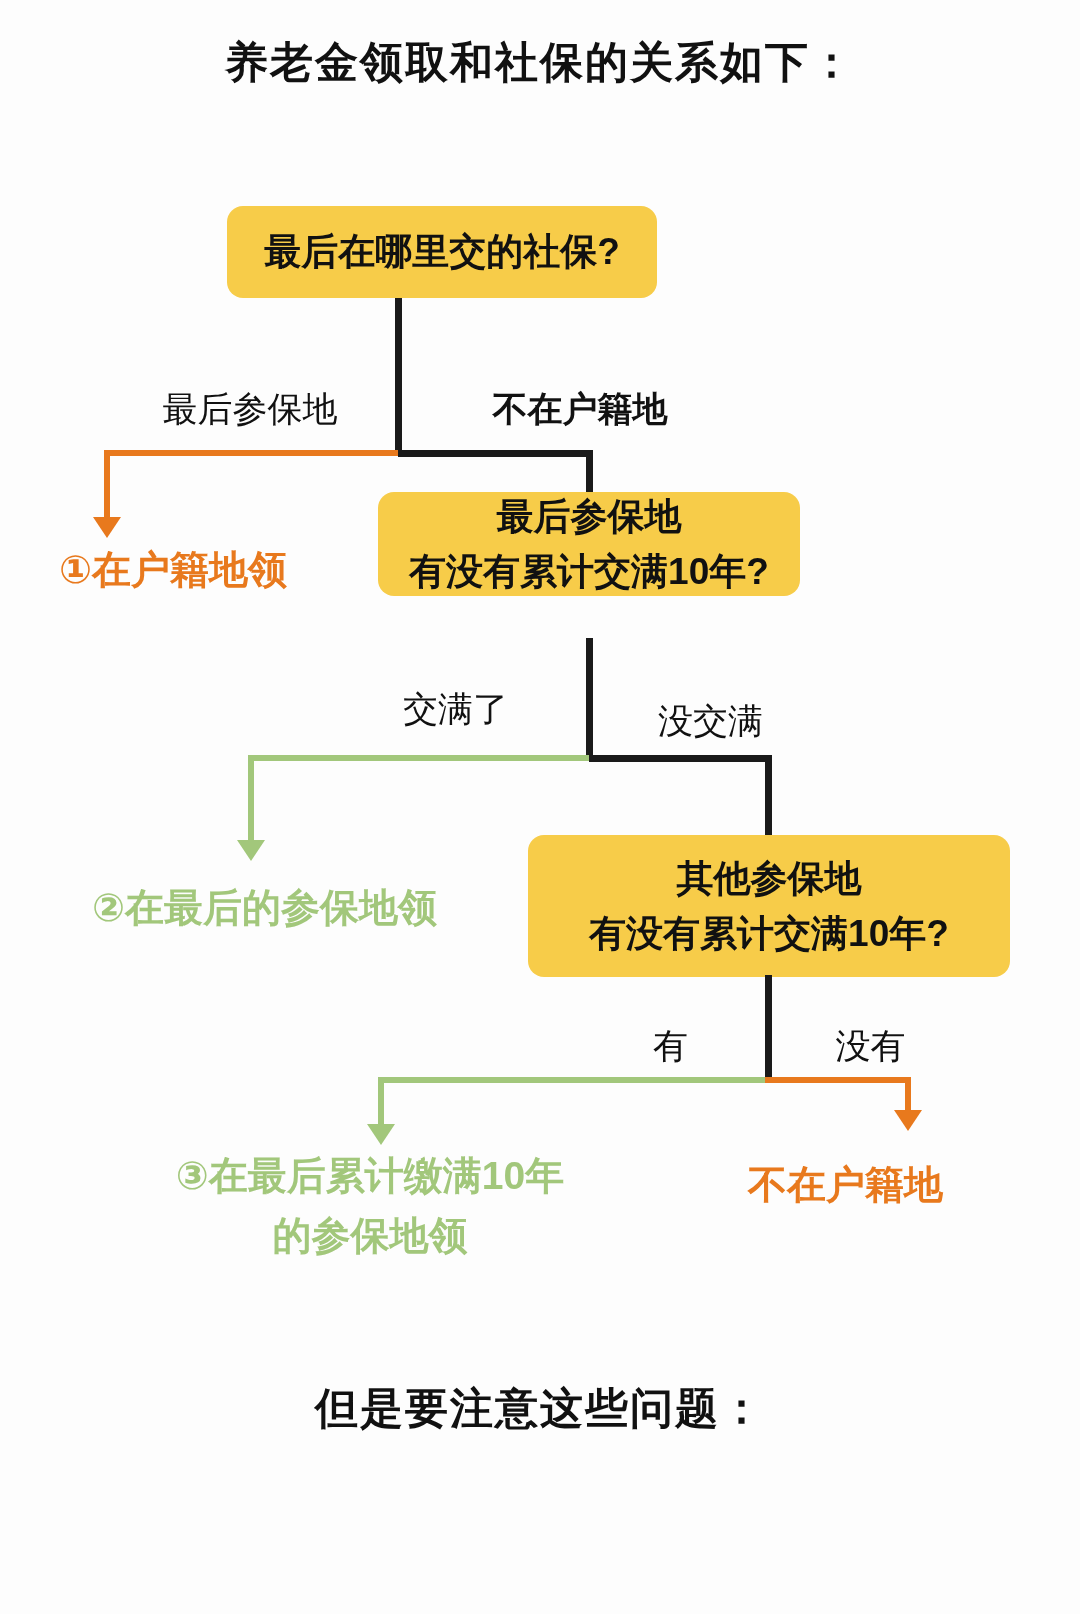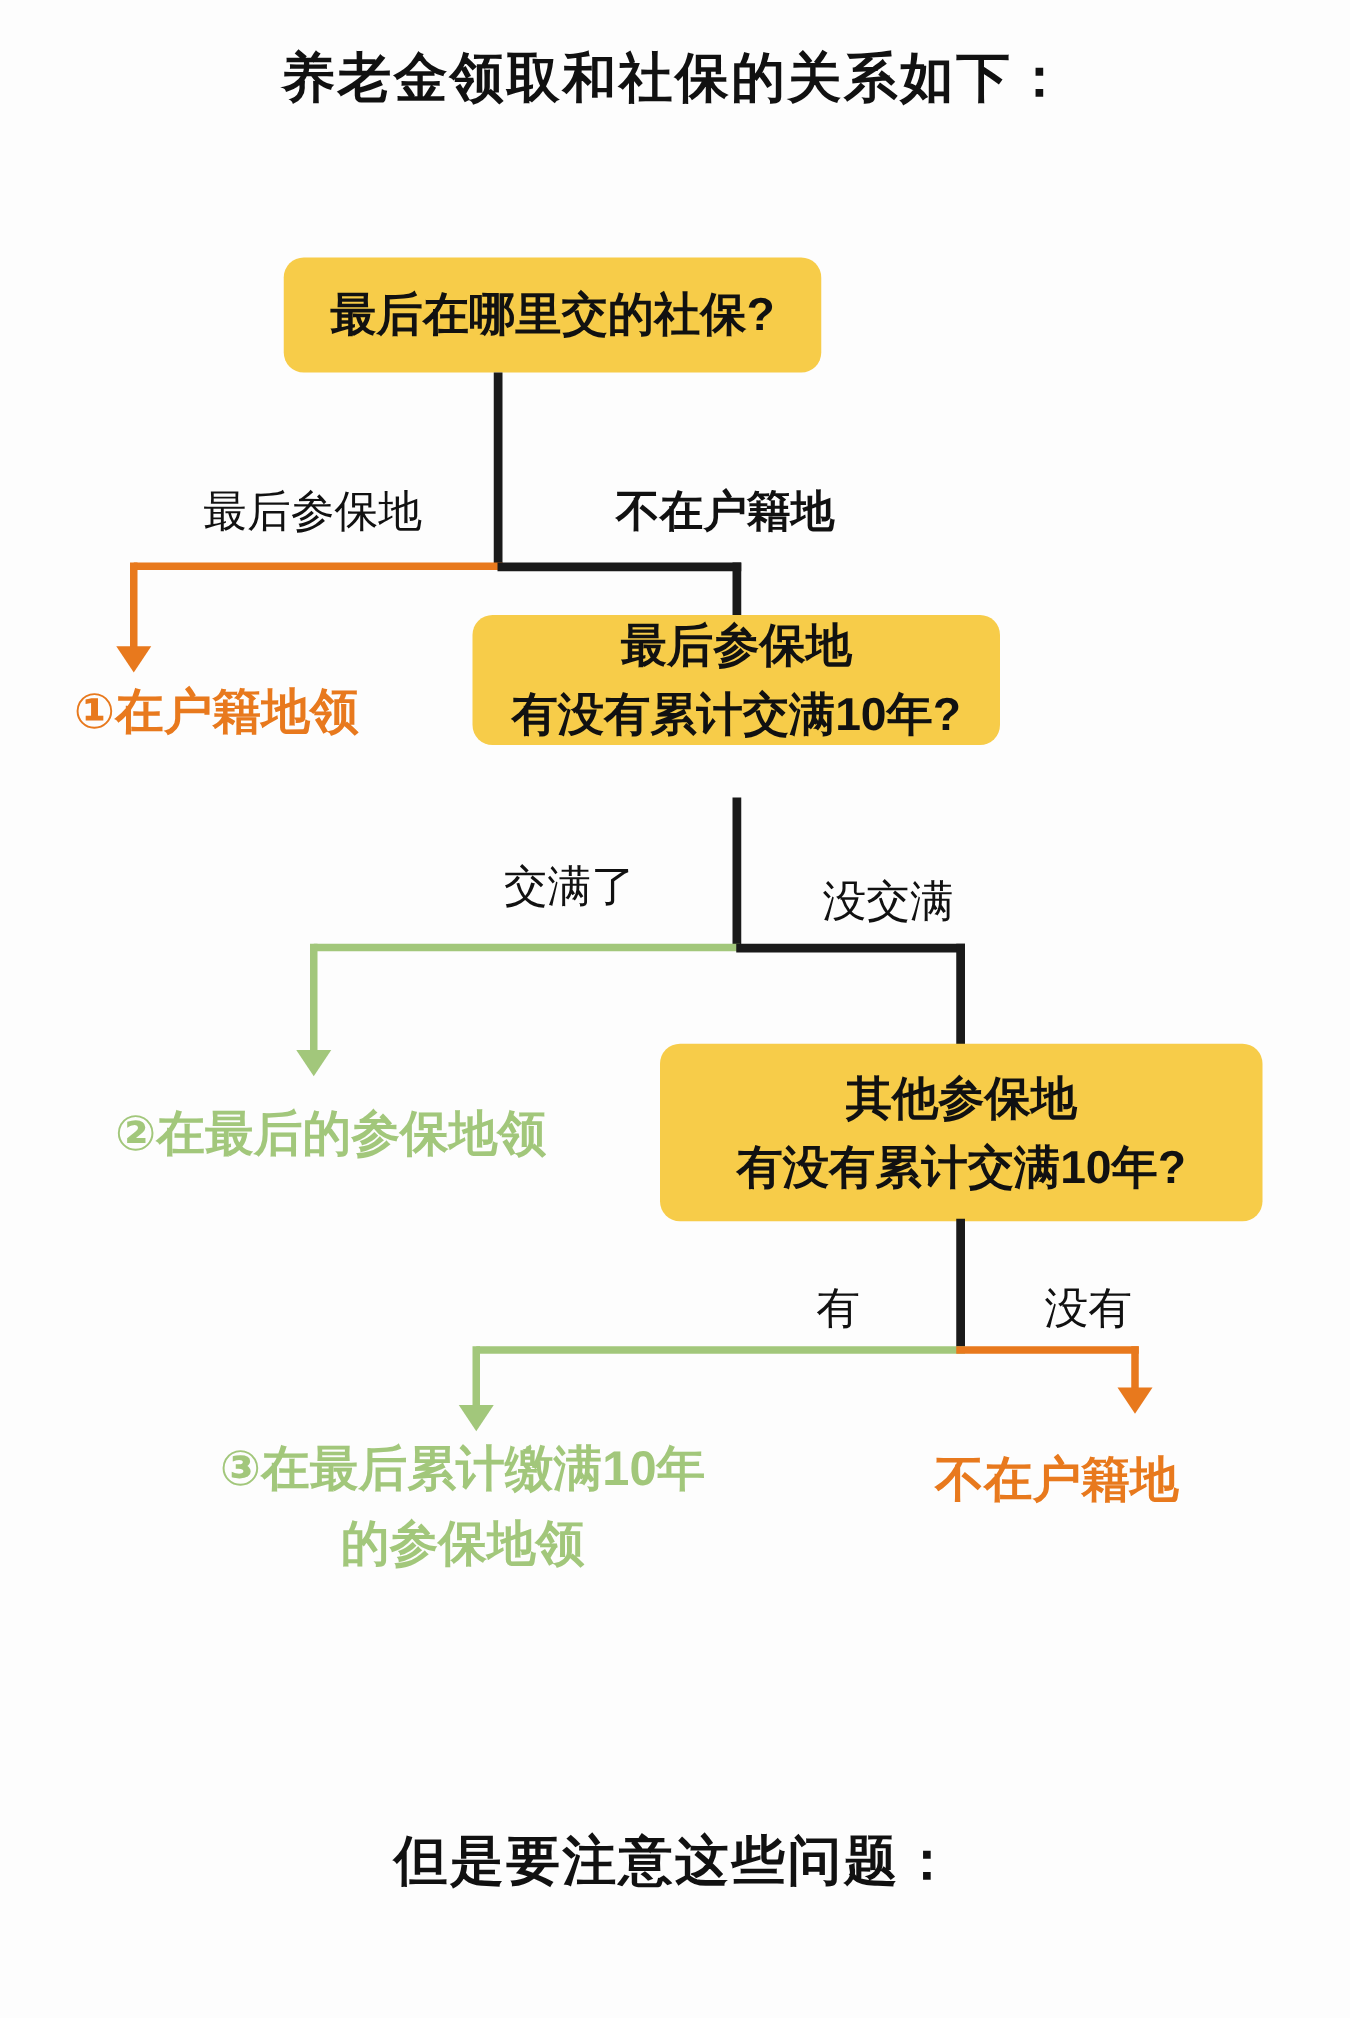--- a/index.html
+++ b/index.html
@@ -27,21 +27,21 @@
   .title{
     position:absolute;
     top:34px;left:0;width:100%;
     text-align:center;
     font-size:43px;
     font-weight:700;
     letter-spacing:2px;
   }
   .footer-title{
     position:absolute;
-    top:1460px;left:0;width:100%;
+    top:1380px;left:0;width:100%;
     text-align:center;
     font-size:43px;
     font-weight:700;
     letter-spacing:2px;
   }
   .node{
     position:absolute;
     background:var(--yellow);
     border-radius:16px;
     display:flex;

